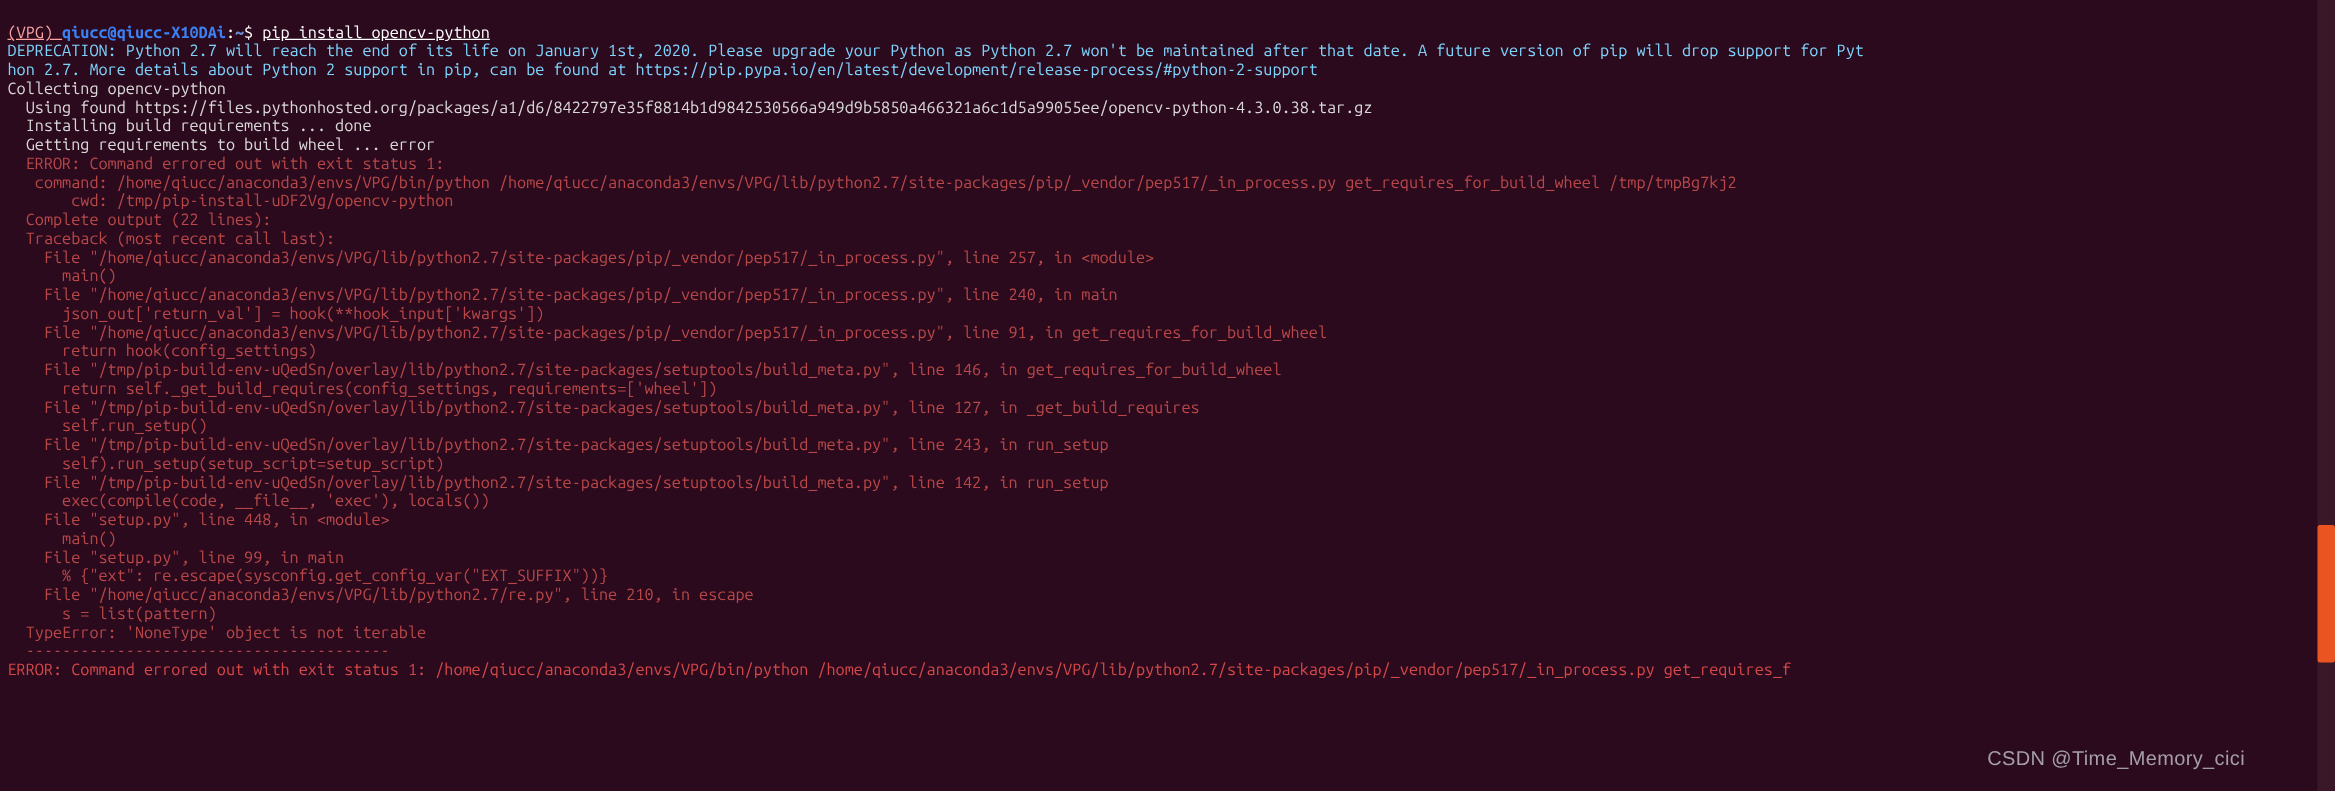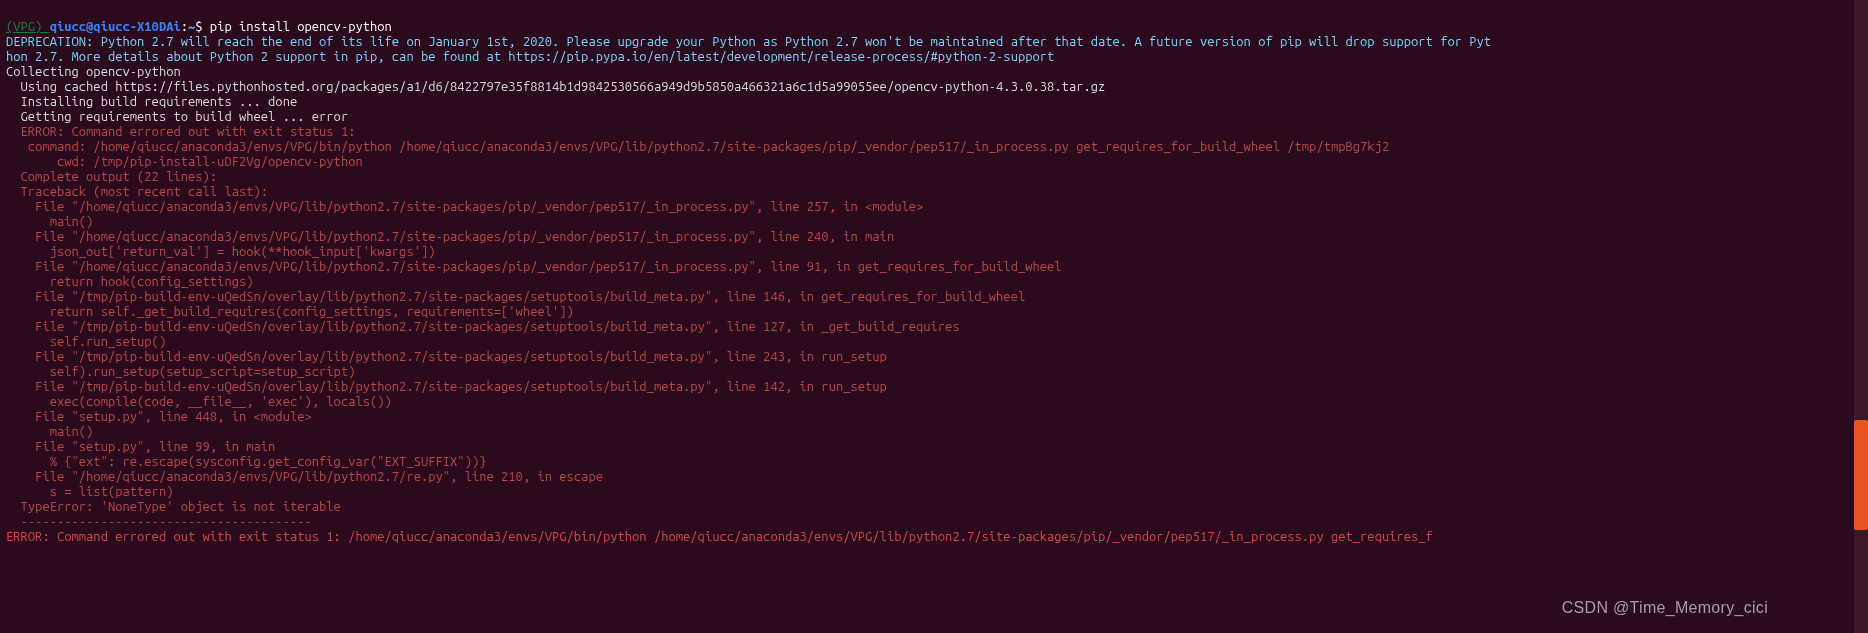--- a/index.html
+++ b/index.html
@@ -15,26 +15,26 @@
       width: 1868px;
       height: 633px;
       overflow: hidden;
       position: relative;
     }
     .terminal {
       padding: 4px 6px;
       white-space: pre;
       position: relative;
     }
-    .prompt-env { color: #15803d; text-decoration: underline; }
+    .prompt-env { color: #fca5a5; text-decoration: underline; }
     .prompt-user { color: #3b82f6; font-weight: bold; }
     .prompt-colon { color: #ffffff; }
     .prompt-path { color: #6a8fd8; font-weight: bold; }
     .prompt-dollar { color: #ffffff; }
-    .cmd { color: #ffffff; }
+    .cmd { color: #ffffff; text-decoration: underline; }
     .warn { color: #7dd3fc; }
     .white { color: #d8d8d8; text-align: right; }
     .err { color: #b84848; }
     .err-bright { color: #d44848; }
     .scrollbar {
       position: absolute;
       right: 0;
       top: 0;
       width: 14px;
       height: 633px;
@@ -44,38 +44,38 @@
       position: absolute;
       right: 0;
       top: 420px;
       width: 14px;
       height: 110px;
       background: #e95420;
       border-radius: 2px;
     }
     .watermark {
       position: absolute;
-      right: 100px;
+      right: 72px;
       bottom: 18px;
       color: #b8b8c0;
       font-family: Arial, sans-serif;
       font-size: 16px;
       opacity: 0.85;
       letter-spacing: 0.3px;
     }
   </style>
 </head>
 <body>
 
 <div class="terminal">
 <span class="prompt-env">(VPG) </span><span class="prompt-user">qiucc@qiucc-X10DAi</span><span class="prompt-colon">:</span><span class="prompt-path">~</span><span class="prompt-dollar">$ </span><span class="cmd">pip install opencv-python</span>
 <span class="warn">DEPRECATION: Python 2.7 will reach the end of its life on January 1st, 2020. Please upgrade your Python as Python 2.7 won't be maintained after that date. A future version of pip will drop support for Pyt</span>
 <span class="warn">hon 2.7. More details about Python 2 support in pip, can be found at https://pip.pypa.io/en/latest/development/release-process/#python-2-support</span>
 <span class="white">Collecting opencv-python</span>
-<span class="white">  Using cached https://files.pythonhosted.org/packages/a1/d6/8422797e35f8814b1d9842530566a949d9b5850a466321a6c1d5a99055ee/opencv-python-4.3.0.38.tar.gz</span>
+<span class="white">  Using found https://files.pythonhosted.org/packages/a1/d6/8422797e35f8814b1d9842530566a949d9b5850a466321a6c1d5a99055ee/opencv-python-4.3.0.38.tar.gz</span>
 <span class="white">  Installing build requirements ... done</span>
 <span class="white">  Getting requirements to build wheel ... error</span>
 <span class="err">  ERROR: Command errored out with exit status 1:</span>
 <span class="err">   command: /home/qiucc/anaconda3/envs/VPG/bin/python /home/qiucc/anaconda3/envs/VPG/lib/python2.7/site-packages/pip/_vendor/pep517/_in_process.py get_requires_for_build_wheel /tmp/tmpBg7kj2</span>
 <span class="err">       cwd: /tmp/pip-install-uDF2Vg/opencv-python</span>
 <span class="err">  Complete output (22 lines):</span>
 <span class="err">  Traceback (most recent call last):</span>
 <span class="err">    File "/home/qiucc/anaconda3/envs/VPG/lib/python2.7/site-packages/pip/_vendor/pep517/_in_process.py", line 257, in &lt;module&gt;</span>
 <span class="err">      main()</span>
 <span class="err">    File "/home/qiucc/anaconda3/envs/VPG/lib/python2.7/site-packages/pip/_vendor/pep517/_in_process.py", line 240, in main</span>

